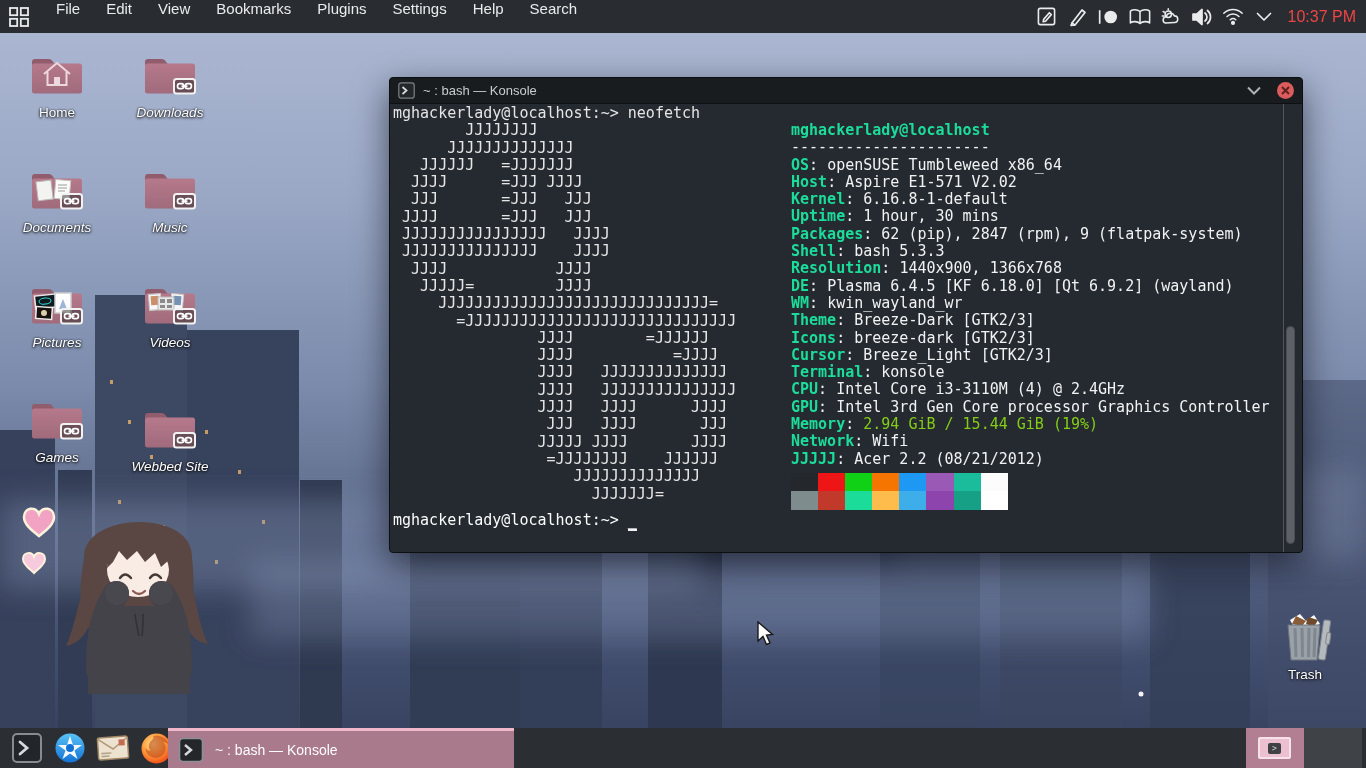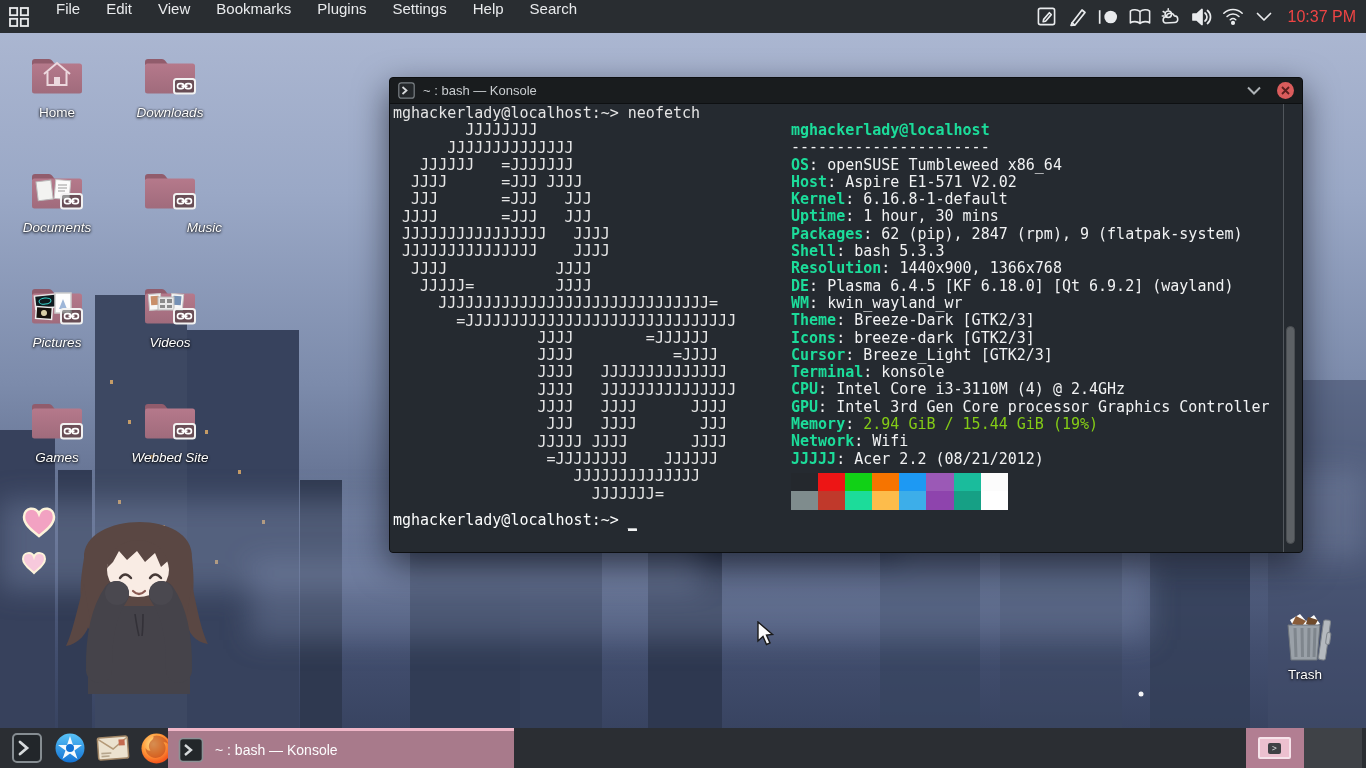--- a/index.html
+++ b/index.html
@@ -286,21 +286,21 @@
        <g stroke="#ffffff" stroke-width="1.7" fill="none">
          <rect x="3.5" y="4.7" width="6.2" height="5" rx="2.4"></rect>
          <rect x="11.2" y="4.7" width="6.2" height="5" rx="2.4"></rect>
          <line x1="7.5" y1="7.2" x2="13.5" y2="7.2"></line>
             </g>
           </g>
         </svg>
       </div>
     <div class="lbl italic">Documents</div>
     </div>
-    <div class="desktop-icon" style="left: 118px; top: 165px; text-align: right;">
+    <div class="desktop-icon" style="left: 118px; top: 165px;">
       <div class="ic">
         <svg width="58" height="47" viewBox="0 0 58 47">
     <defs>
             <linearGradient id="fg3" x1="0" y1="0" x2="0" y2="1">
       <stop offset="0" stop-color="#b5798b"></stop>
               <stop offset="1" stop-color="#a06b7c"></stop>
             </linearGradient>
           </defs>
     <path d="M4,12 q0,-3 3,-3 h14 q2,0 3,1.5 l3.5,4.5 h-23.5 z" fill="#915c6c"></path>
     <rect x="4" y="13.5" width="50" height="30" rx="2.5" fill="url(#fg3)"></rect>
@@ -407,21 +407,21 @@
        <g stroke="#ffffff" stroke-width="1.7" fill="none">
          <rect x="3.5" y="4.7" width="6.2" height="5" rx="2.4"></rect>
          <rect x="11.2" y="4.7" width="6.2" height="5" rx="2.4"></rect>
          <line x1="7.5" y1="7.2" x2="13.5" y2="7.2"></line>
             </g>
           </g>
         </svg>
       </div>
     <div class="lbl italic">Games</div>
     </div>
-    <div class="desktop-icon" style="left: 118px; top: 395px; text-align: center;">
+    <div class="desktop-icon" style="left: 118px; top: 404px; text-align: center;">
       <div class="ic">
         <svg width="58" height="47" viewBox="0 0 58 47">
     <defs>
             <linearGradient id="fg7" x1="0" y1="0" x2="0" y2="1">
       <stop offset="0" stop-color="#b5798b"></stop>
               <stop offset="1" stop-color="#a06b7c"></stop>
             </linearGradient>
           </defs>
     <path d="M4,12 q0,-3 3,-3 h14 q2,0 3,1.5 l3.5,4.5 h-23.5 z" fill="#915c6c"></path>
     <rect x="4" y="13.5" width="50" height="30" rx="2.5" fill="url(#fg7)"></rect>

